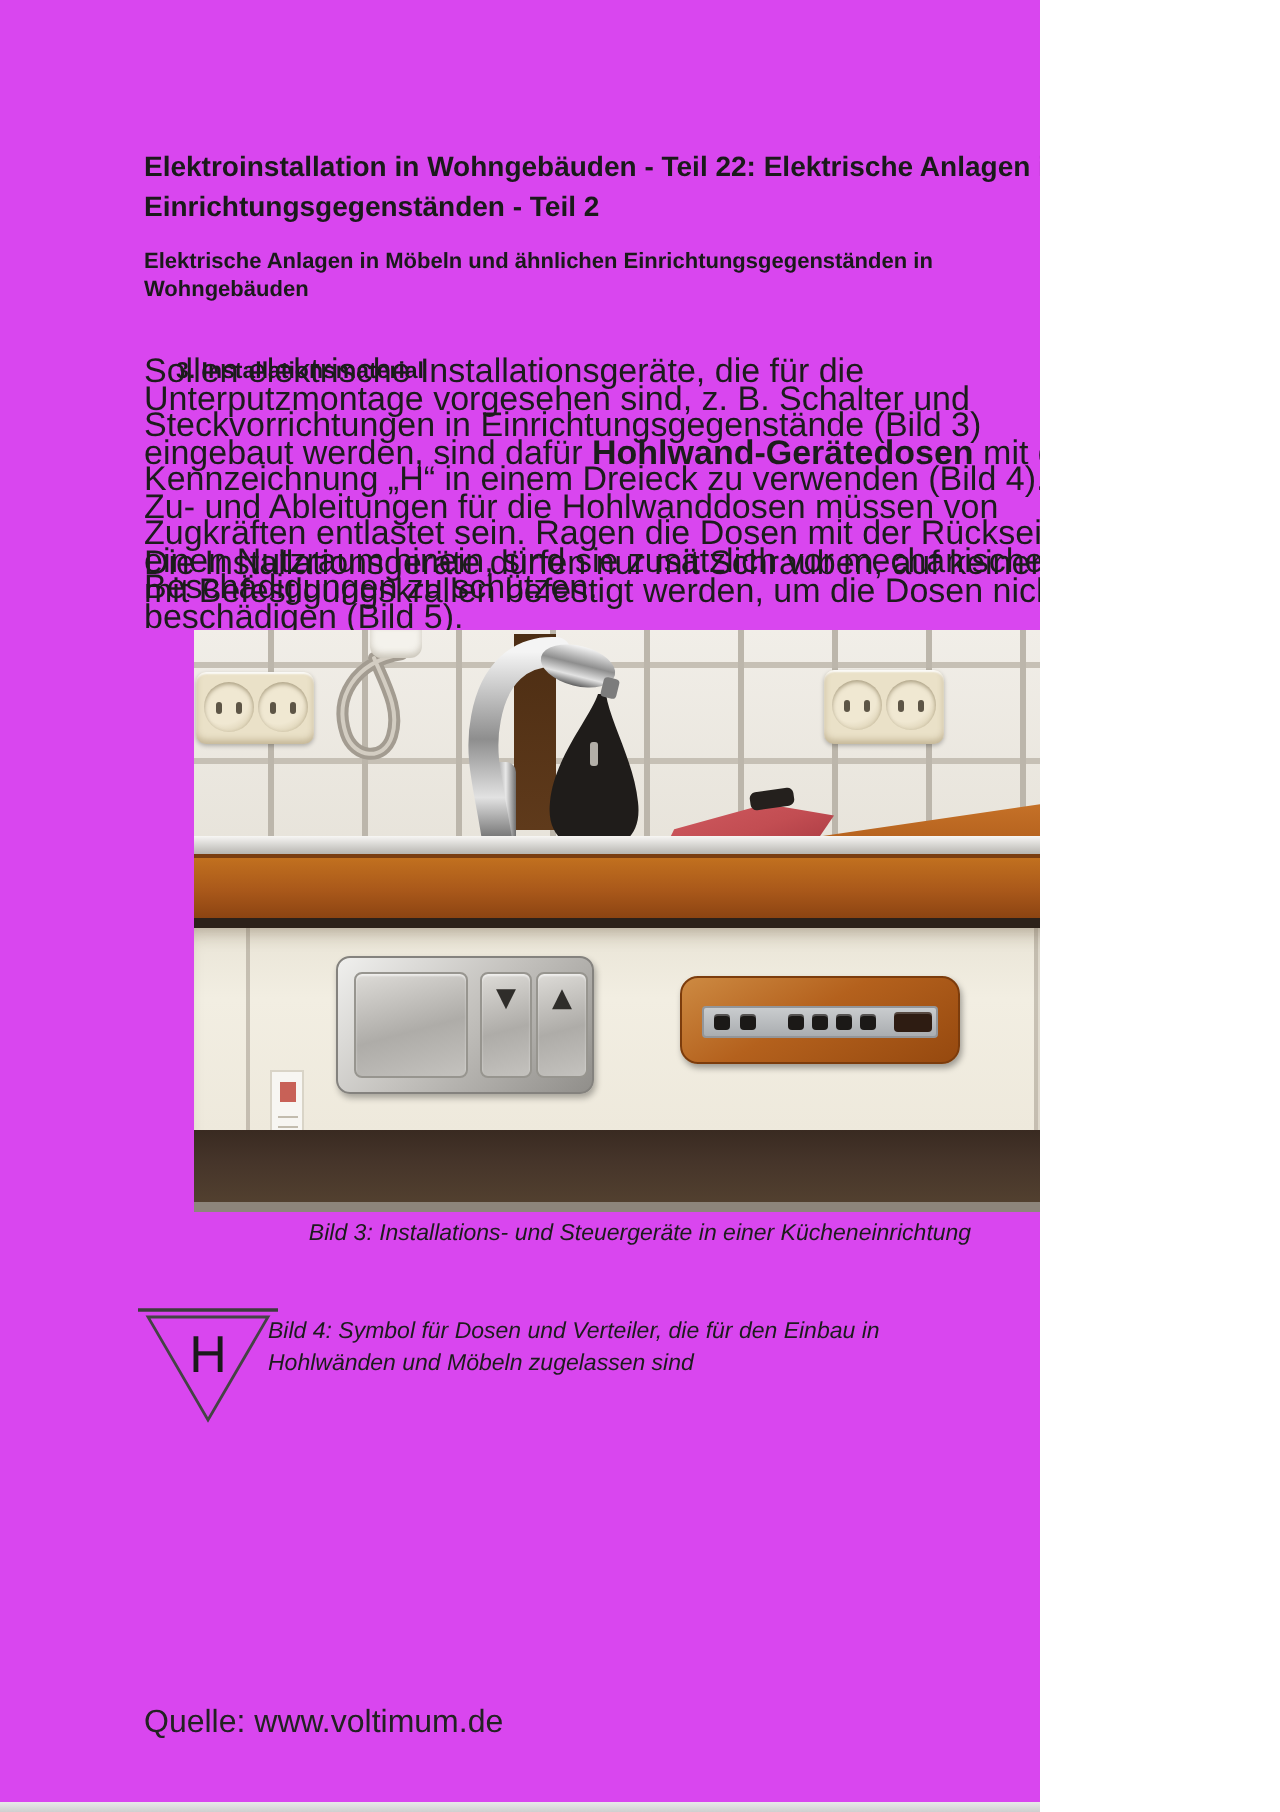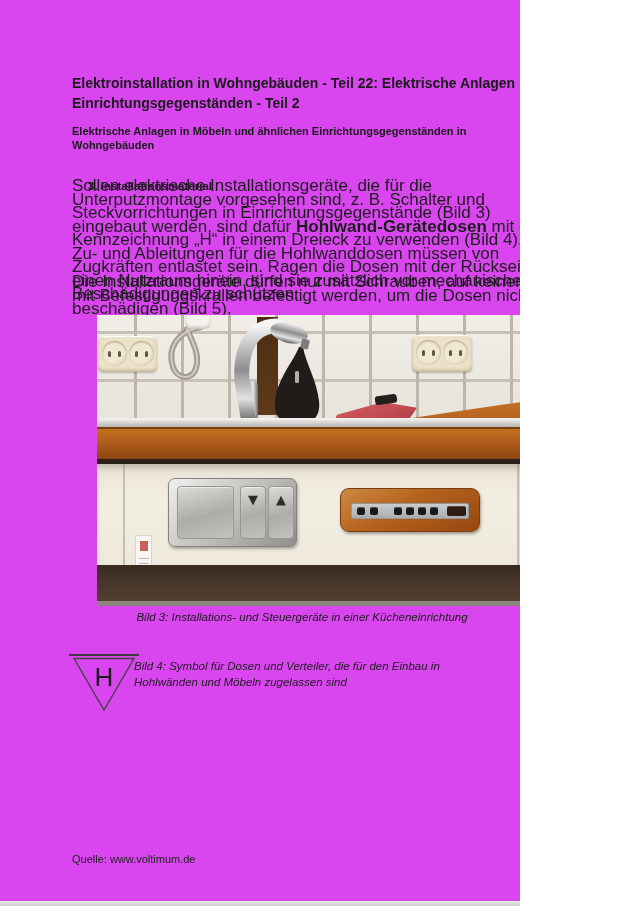--- a/index.html
+++ b/index.html
@@ -17,23 +17,23 @@
     font-size:11px;line-height:14px;font-weight:bold;color:#1a1a1a;
   }
   .section-heading{
     position:absolute;left:72px;top:164px;width:498px;margin:16px;
     font-size:11.5px;line-height:13.5px;font-weight:bold;color:#1a1a1a;
   }
   .para{position:absolute;left:72px;width:498px;margin:0;font-size:17px;line-height:13.5px;}
   .para1{top:179px;}
   .para2{top:275px;}
   .caption{position:absolute;font-style:italic;font-size:11.5px;line-height:15.5px;color:#1c1c1c;}
-  .caption3{left:79px;top:610px;width:446px;text-align:center;}
+  .caption3{left:97px;top:610px;width:446px;text-align:center;}
   .caption4{left:134px;top:659px;width:340px;}
-  .source{position:absolute;left:72px;top:853px;font-size:11px;color:#222;}
+  .source{position:absolute;left:72px;top:853px;font-size:16px;color:#222;}
   .bottom-strip{position:absolute;left:0;top:901px;width:640px;height:5px;
     background:linear-gradient(#e9e9e9,#cfcfcf);}
   
   .hsymbol{position:absolute;left:66px;top:649px;width:76px;height:70px;}
   .hsymbol text{font-family:"Liberation Sans",sans-serif;font-size:26px;fill:#1a1a1a;}
   
   .photo{position:absolute;left:97px;top:315px;width:446px;height:291px;overflow:hidden;background:#e9e5dd;}
   .photo *{position:absolute;}
   .ph-tiles{left:0;top:0;width:446px;height:112px;
     background-image:

